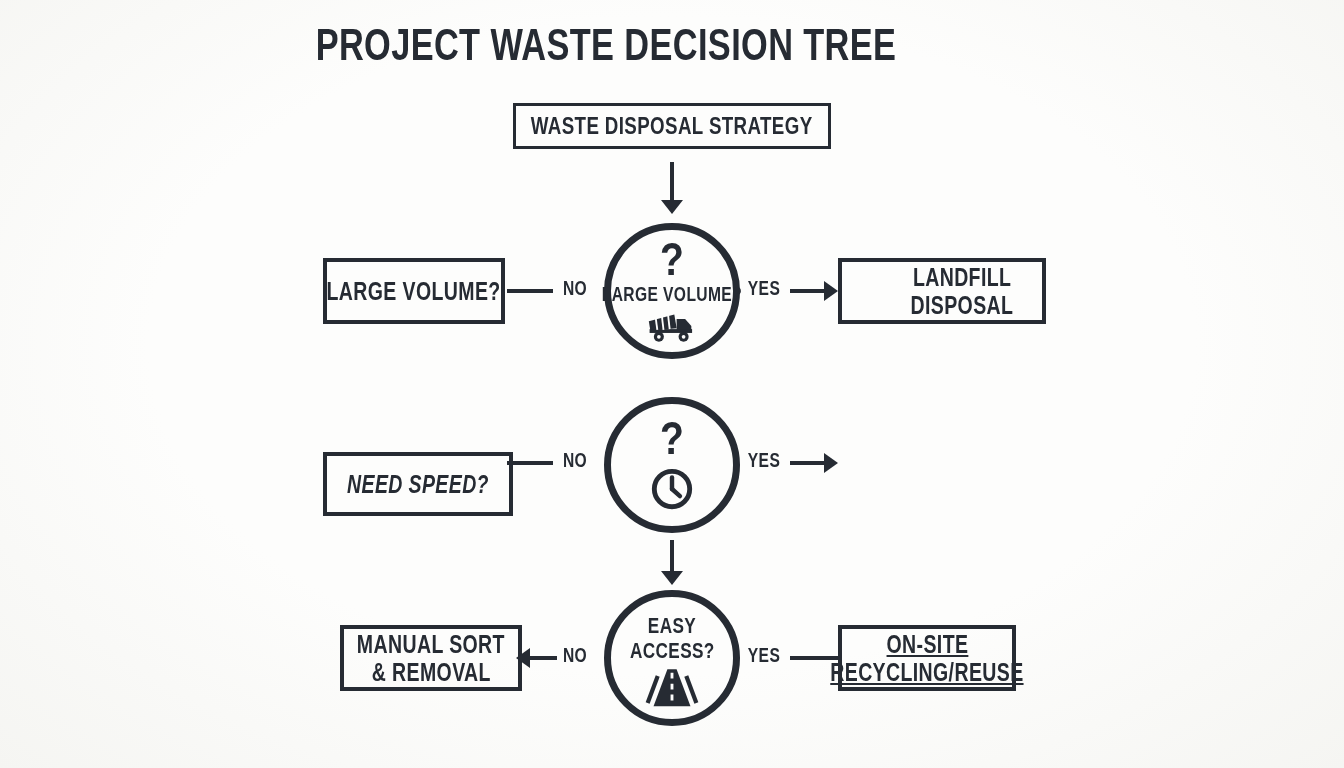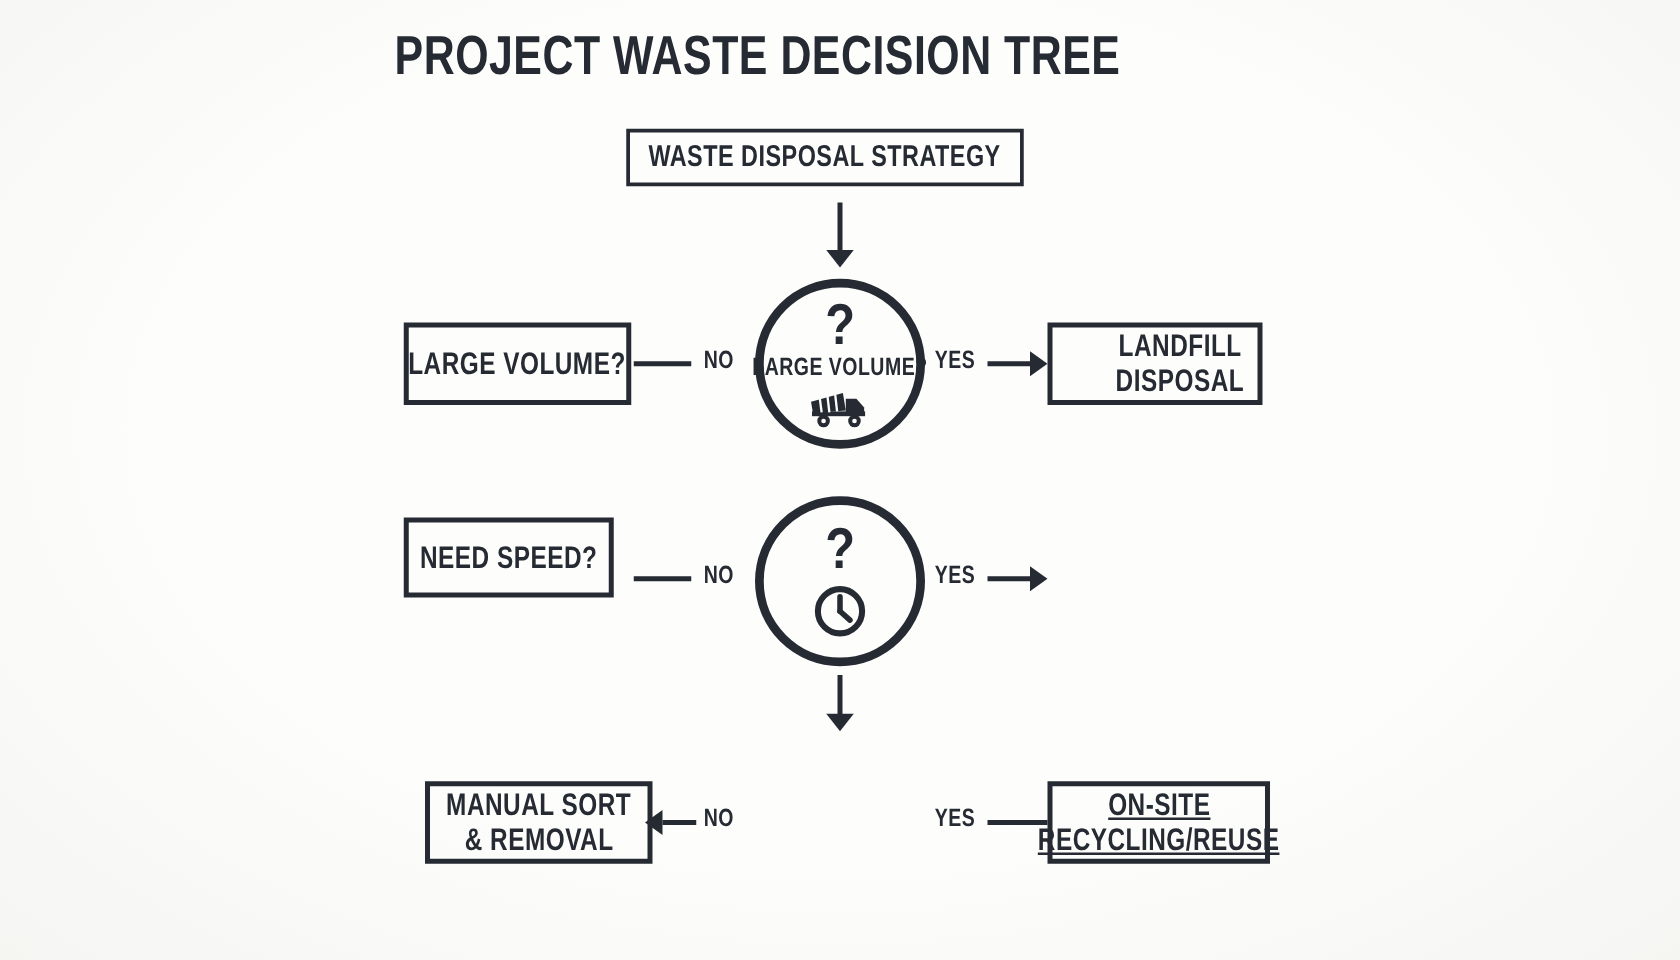--- a/index.html
+++ b/index.html
@@ -37,21 +37,21 @@
 
   .node-box{
     position:absolute;
     border:4px solid var(--ink);
     display:flex;flex-direction:column;align-items:center;justify-content:center;
     font-size:25px;
     background:transparent;
     box-sizing:border-box;
   }
   .root-box{
-    left:501px;top:103px;width:318px;height:46px;
+    left:513px;top:103px;width:318px;height:46px;
     border-width:3px;
     font-size:24px;
   }
   .circle{
     position:absolute;
     width:136px;height:136px;
     border:7px solid var(--ink);
     border-radius:50%;
     box-sizing:border-box;
     display:flex;flex-direction:column;align-items:center;justify-content:center;
@@ -137,26 +137,26 @@
       <circle cx="47" cy="36" r="2.4" fill="#fdfdfc"></circle>
     </svg>
   </div>
 
   <div class="branch-label" style="left:742px;top:277px;">
     <span class="cond">YES</span>
   </div>
   <div class="hline" style="left:790px;top:289px;width:36px;"></div>
   <div class="head-right" style="left:824px;top:281px;"></div>
 
-  <div class="node-box" style="left:838px;top:258px;width:172px;height:66px;padding-left:40px;">
+  <div class="node-box" style="left:838px;top:258px;width:208px;height:66px;padding-left:40px;">
     <span class="cond">LANDFILL</span>
     <span class="cond">DISPOSAL</span>
   </div>
 
-  <div class="node-box" style="left:323px;top:414px;width:168px;height:64px;">
+  <div class="node-box" style="left:323px;top:452px;width:190px;height:64px;font-style:italic;">
     <span class="cond">NEED SPEED?</span>
     <span class="cond"></span>
   </div>
 
   <div class="hline" style="left:507px;top:461px;width:46px;"></div>
   <div class="branch-label" style="left:553px;top:449px;">
     <span class="cond">NO</span>
   </div>
 
   <div class="circle" style="left:604px;top:397px;">
@@ -183,20 +183,31 @@
     <span class="cond">MANUAL SORT</span>
     <span class="cond">&amp; REMOVAL</span>
   </div>
 
   <div class="head-left" style="left:516px;top:648px;"></div>
   <div class="hline" style="left:530px;top:656px;width:27px;"></div>
   <div class="branch-label" style="left:553px;top:644px;">
     <span class="cond">NO</span>
   </div>
 
+  <div class="circle" style="left:604px;top:590px;">
+    <span class="cond circle-label-2l" style="margin-top:6px;">EASY</span>
+    <span class="cond circle-label-2l">ACCESS?</span>
+
+    <svg class="icon" style="margin-top:2px;" width="56" height="42" viewBox="0 0 64 50">
+      <path d="M26.5 4 L37.5 4 L54 48 L10 48 Z" fill="#262b33"></path>
+      <line x1="32" y1="8" x2="32" y2="46" stroke="#fdfdfc" stroke-width="3.4" stroke-dasharray="7 6"></line>
+      <line x1="15" y1="12" x2="3" y2="44" stroke="#262b33" stroke-width="5"></line>
+      <line x1="49" y1="12" x2="61" y2="44" stroke="#262b33" stroke-width="5"></line>
+    </svg>
+  </div>
 
   <div class="branch-label" style="left:742px;top:644px;">
     <span class="cond">YES</span>
   </div>
   <div class="hline" style="left:790px;top:656px;width:48px;"></div>
 
   <div class="node-box" style="left:838px;top:625px;width:178px;height:66px;text-decoration:underline;">
     <span class="cond">ON-SITE</span>
     <span class="cond">RECYCLING/REUSE</span>
   </div>

